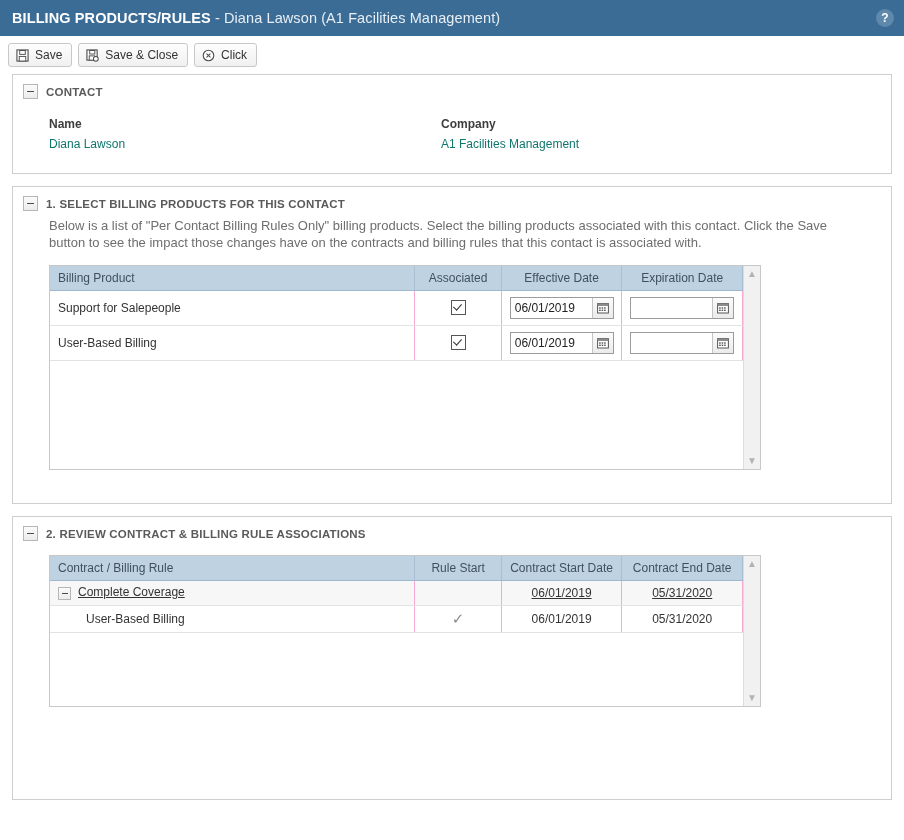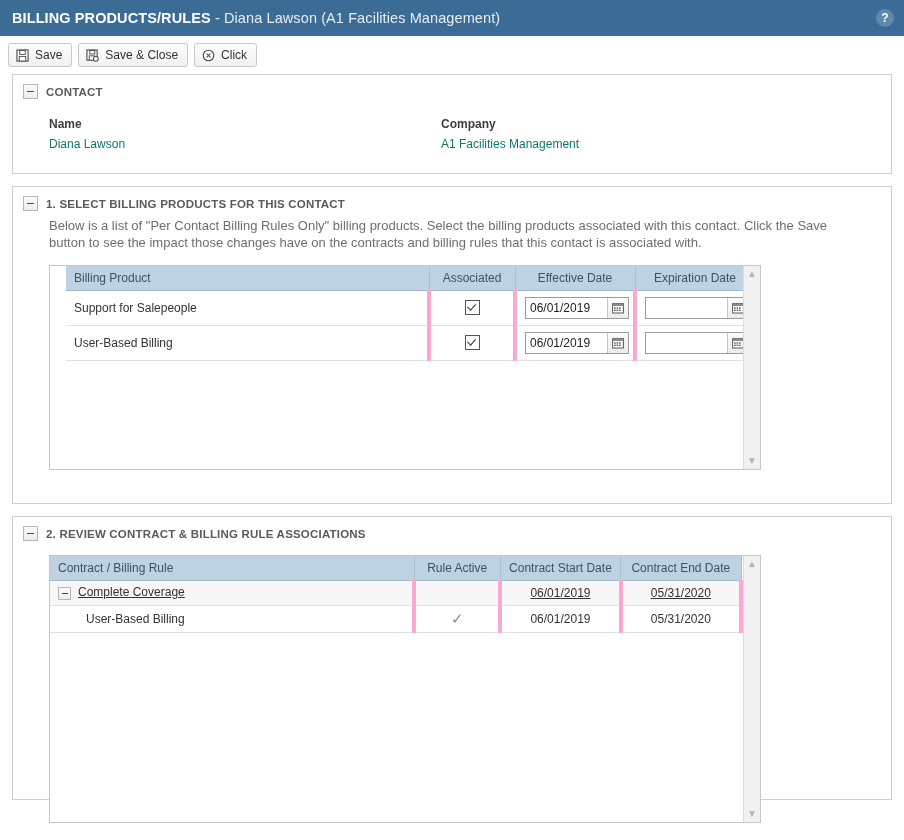--- a/index.html
+++ b/index.html
@@ -152,22 +152,22 @@
 
   
   .grid-wrap {
     margin: 14px 0 0 36px;
     width: 712px;
     border: 1px solid #c8c8c8;
     background: #ffffff;
     box-sizing: border-box;
     display: flex;
   }
-  #grid1 { height: 205px; padding-left: 16px; }
-  #grid2 { height: 268px; }
+  #grid1 { height: 205px; }
+  #grid2 { height: 152px; }
 
   .grid-main {
     flex: 1 1 auto;
     min-width: 0;
     display: flex;
     flex-direction: column;
   }
   table.grid {
     width: 100%;
     border-collapse: collapse;
@@ -184,21 +184,21 @@
     padding: 0 8px;
     text-align: center;
     box-sizing: border-box;
     white-space: nowrap;
   }
   table.grid th.left {
     text-align: left;
     padding-left: 8px;
   }
   table.grid td {
-    border-right: 4px solid #f9a8d4;
+    border-right: 1px solid #f9a8d4;
     border-bottom: 1px solid #e2e2e2;
     font-size: 12px;
     color: #333;
     height: 35px;
     padding: 0 8px;
     box-sizing: border-box;
     text-align: center;
     background: #ffffff;
   }
   table.grid td.left {
@@ -510,21 +510,21 @@
       </span>
     <span class="panel-title">2. REVIEW CONTRACT &amp; BILLING RULE ASSOCIATIONS</span>
   </div>
 
   <div class="grid-wrap" id="grid2">
     <div class="grid-main">
       <table class="grid">
         <thead>
           <tr>
             <th class="left col-name">Contract / Billing Rule</th>
-            <th class="col-assoc">Rule Active</th>
+            <th class="col-assoc">Rule Start</th>
             <th class="col-eff">Contract Start Date</th>
             <th class="col-exp">Contract End Date</th>
           </tr>
         </thead>
         <tbody>
           <tr class="parent-row">
             <td class="left">
               <span class="tree-toggle">
                   <i></i>
                 </span><span>Complete Coverage</span>

